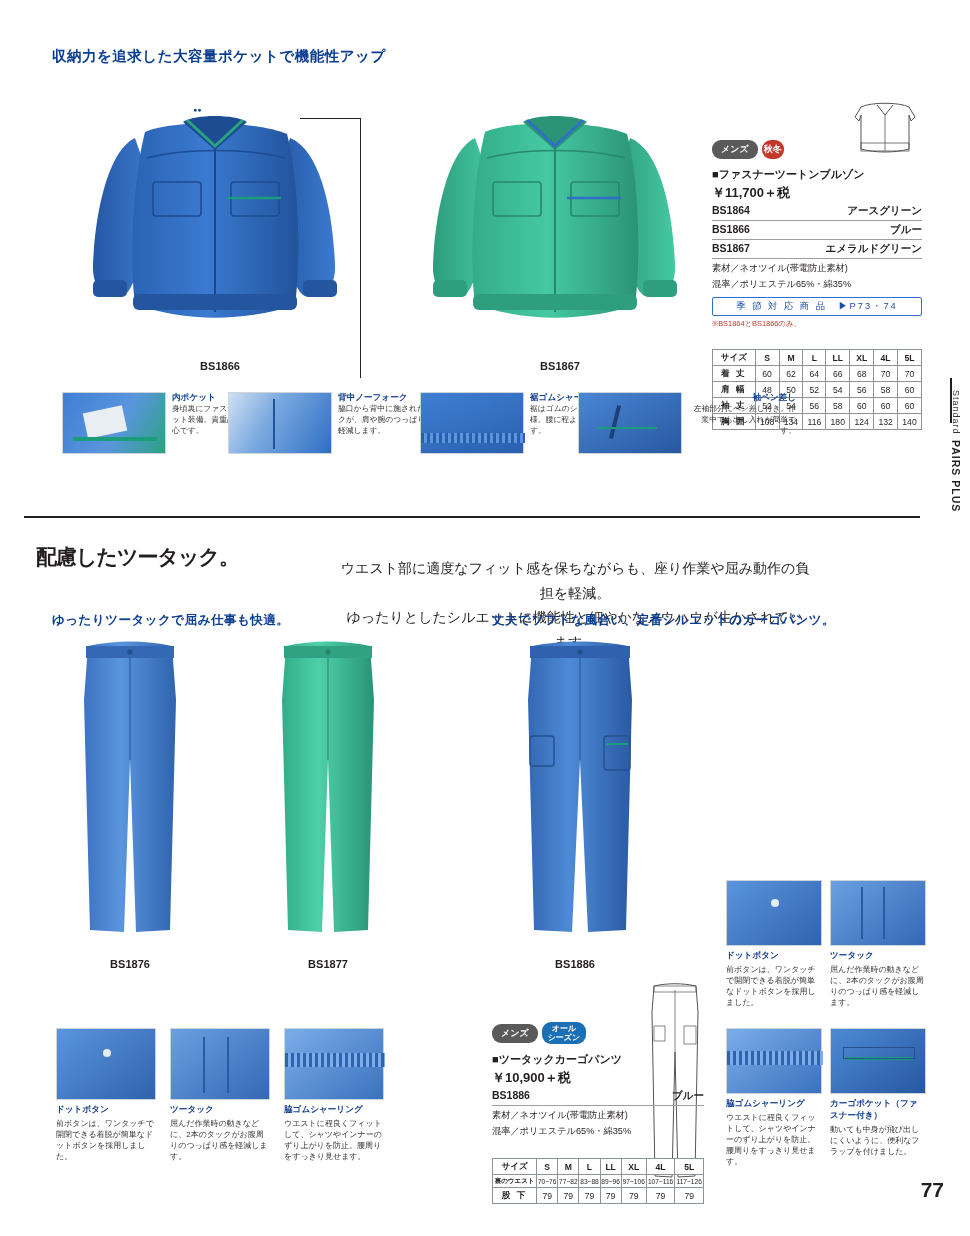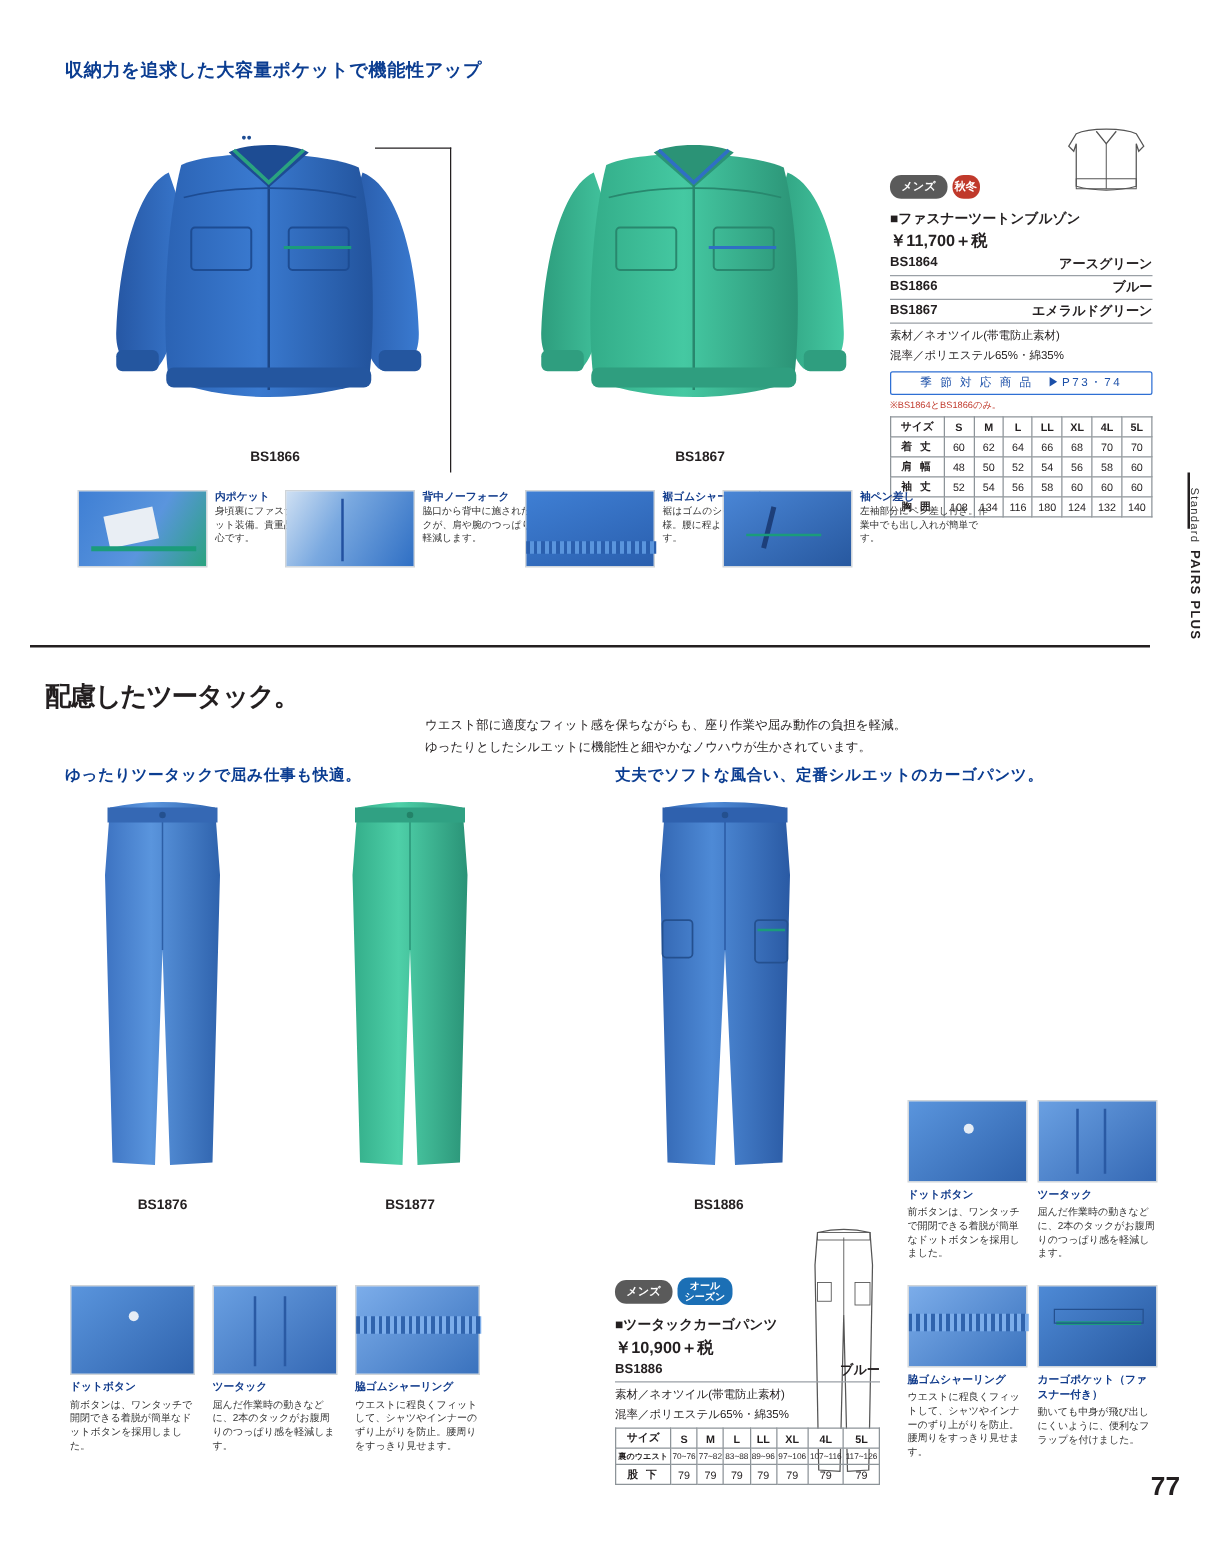--- a/index.html
+++ b/index.html
@@ -57,21 +57,21 @@
   }
   .color-row:first-of-type { border-top:1px solid #9aa0a6; }
   .mat-line { font-size:9.2px; margin-top:3px; }
   .season-link {
     margin-top:6px; border:1px solid #2e6fd4; color:#1b4fa8;
     font-size:9.3px; text-align:center; padding:2px 0; letter-spacing:2px;
     border-radius:2px;
   }
   .season-note { font-size:7.4px; color:#c0392b; margin-top:2px; }
 
-  table.size-table { border-collapse:collapse; margin-top:4px; width:100%; }
+  table.size-table { border-collapse:collapse; margin-top:20px; width:100%; }
   table.size-table td, table.size-table th {
     border:1px solid #8d9499; font-size:8.6px; text-align:center;
     padding:1.5px 0; font-weight:normal;
   }
   table.size-table th { background:#ffffff; font-weight:bold; }
   table.size-table td.rowhead { font-weight:bold; letter-spacing:2px; }
 
   
   #line-drawing { position:absolute; left:845px; top:95px; width:80px; height:62px; }
 
@@ -86,22 +86,22 @@
 
   
   #divider { position:absolute; left:24px; top:516px; width:896px; height:2px; background:#231f20; }
 
   
   #bottom-title {
     position:absolute; left:36px; top:543px;
     font-size:21px; font-weight:bold; letter-spacing:-1px;
   }
   #bottom-lead {
-    position:absolute; left:340px; top:572px; width:470px;
-    font-size:10px; line-height:1.75;
+    position:absolute; left:340px; top:556px; width:470px;
+    font-size:14px; line-height:1.75;text-align:center;
   }
   #left-sub { position:absolute; left:52px; top:612px; font-size:12.5px; }
   #right-sub { position:absolute; left:492px; top:612px; font-size:12.5px; }
 
   
   .pants { position:absolute; }
 
   
   #bottom-info { position:absolute; left:492px; top:1022px; width:212px; }
   .tag-allseason {
@@ -326,21 +326,21 @@
       </div>
     </div>
   </div>
 
   <div class="detail-card" style="left:578px; top:392px; width:218px;">
     <div style="display:flex; gap:6px;">
       <div class="detail-img" style="width:104px;height:62px;background:linear-gradient(150deg,#4a86d6,#27589f);position:relative;">
         <div style="position:absolute;left:34px;top:12px;width:4px;height:34px;background:#1d3f7a;transform:rotate(14deg);"></div>
         <div style="position:absolute;left:18px;top:34px;width:60px;height:2px;background:#1b9c7b;"></div>
       </div>
-      <div style="flex:1;">
+      <div style="flex:1;text-align:right;">
         <div class="cap-title">袖ペン差し</div>
         <div class="cap-text">左袖部分にペン差し付き。作業中でも出し入れが簡単です。</div>
       </div>
     </div>
   </div>
 
   <div id="side-bar"></div>
   <div id="side-tab">
     <span class="s-label">Standard</span>
   </div>

